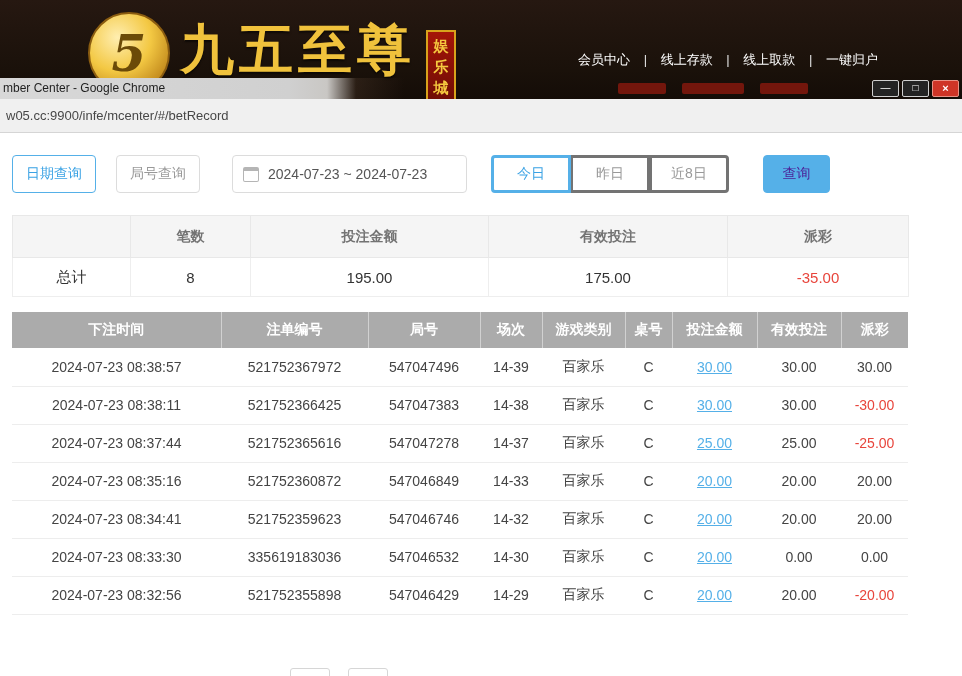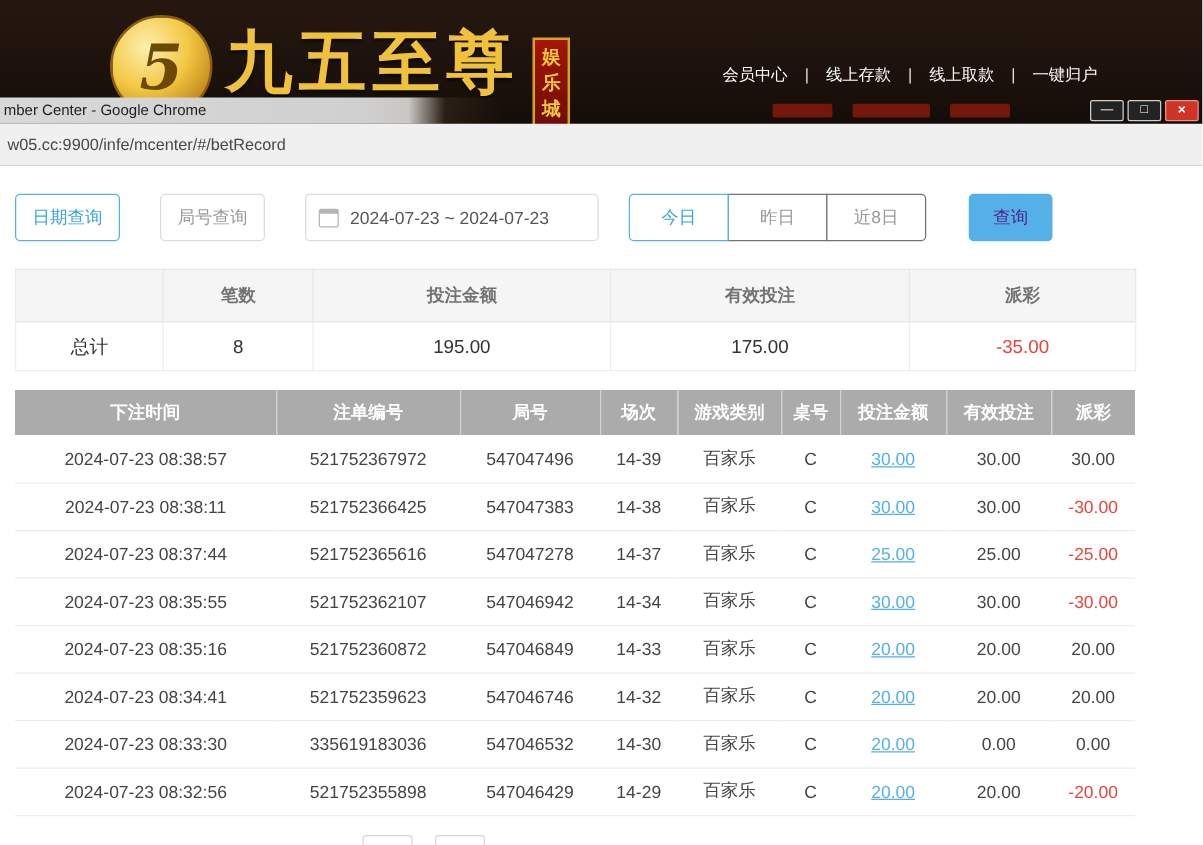--- a/index.html
+++ b/index.html
@@ -41,27 +41,27 @@
     background:#f0f0f0; border-bottom:1px solid #d5d5d5; cursor:text; }
   .url-text { line-height:33px; padding-left:6px; font-size:13px; color:#474747; }
 
   
   .page { position:absolute; top:133px; left:0; width:962px; bottom:0; background:#fff; padding:22px 12px 0; }
 
   .filters { display:flex; align-items:center;gap:18px; }
   .btn { height:38px; border-radius:4px; font-size:14px; background:#fff;
     display:flex; align-items:center; justify-content:center; cursor:pointer; }
   .btn-blue-outline { border:1px solid #55b0e8; color:#3aa2e4; width:84px; }
-  .btn-gray-outline { border:1px solid #dcdcdc; color:#999; width:84px; margin-left:14px; }
+  .btn-gray-outline { border:1px solid #dcdcdc; color:#999; width:84px; margin-left:2px; }
   .date-picker { width:235px; margin-left:14px; border:1px solid #dcdcdc; border-radius:4px;
     height:38px; display:flex; align-items:center; padding:0 10px; color:#555; font-size:14px; cursor:pointer; }
   .cal-icon { width:16px; height:15px; border:1px solid #b5b5b5; border-top:4px solid #b5b5b5;
     border-radius:2px; margin-right:9px; flex:none; }
   .segment { display:flex; margin-left:6px; }
-  .seg-btn { width:80px; height:38px; border:1px solid #737373; background:#fff; color:#999;
+  .seg-btn { width:80px; height:38px; border:3px solid #737373; background:#fff; color:#999;
     font-size:14px; display:flex; align-items:center; justify-content:center; margin-left:-1px; cursor:pointer; }
   .seg-btn.first { border-radius:4px 0 0 4px; margin-left:0; }
   .seg-btn.last  { border-radius:0 4px 4px 0; }
   .seg-btn.active { border-color:#55b0e8; color:#3aa2e4; position:relative; z-index:1; }
   .btn-solid { margin-left:16px; width:67px; background:#55b0e8; border:1px solid #55b0e8; color:#4c1d95; }
 
   table.summary { border-collapse:collapse; table-layout:fixed; width:896px; margin-top:22px; }
   .summary th { background:#f5f5f5; height:42px; font-size:14px; color:#737373;
     font-weight:bold; border:1px solid #e8e8e8; }
   .summary td { height:39px; text-align:center; font-size:15px; color:#333;
@@ -213,31 +213,20 @@
       <td>521752365616</td>
       <td>547047278</td>
       <td>14-37</td>
       <td>百家乐</td>
       <td>C</td>
       <td><span class="bet-link">25.00</span></td>
       <td>25.00</td>
       <td class="sign neg">-25.00</td>
     </tr>
     <tr>
-      <td>2024-07-23 08:35:55</td>
-      <td>521752362107</td>
-      <td>547046942</td>
-      <td>14-34</td>
-      <td>百家乐</td>
-      <td>C</td>
-      <td><span class="bet-link">30.00</span></td>
-      <td>30.00</td>
-      <td class="sign neg">-30.00</td>
-    </tr>
-    <tr>
       <td>2024-07-23 08:35:16</td>
       <td>521752360872</td>
       <td>547046849</td>
       <td>14-33</td>
       <td>百家乐</td>
       <td>C</td>
       <td><span class="bet-link">20.00</span></td>
       <td>20.00</td>
       <td class="sign">20.00</td>
     </tr>

